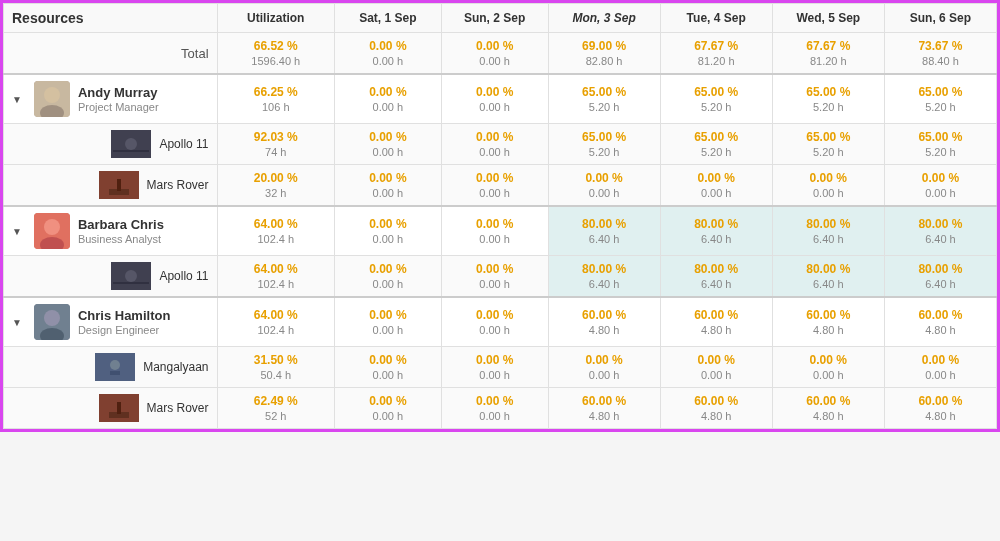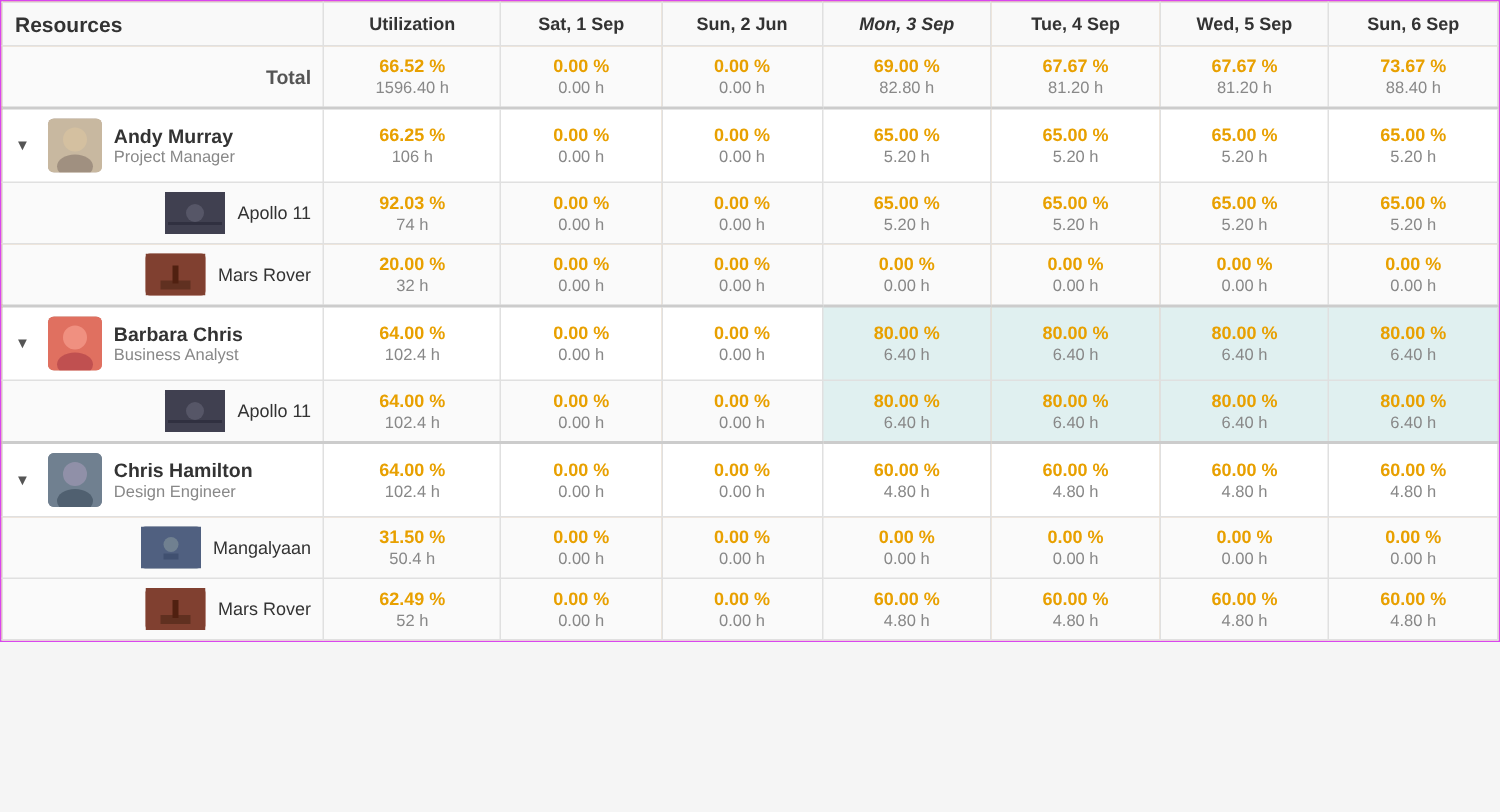--- a/index.html
+++ b/index.html
@@ -3,22 +3,22 @@
   <meta charset="utf-8">
   <style>
     * { box-sizing: border-box; margin: 0; padding: 0; }
     body {
       font-family: Arial, sans-serif;
       font-size: 12px;
       background: #f5f5f5;
     }
     .table-container {
       width: 1000px;
-      background: #fdba74;
-      border: 1px solid #d946ef;
+      background: #d946ef;
+      border: 3px solid #d946ef;
     }
     table {
       width: 100%;
       border-collapse: collapse;
     }
     th, td {
       border: 1px solid #e0e0e0;
       padding: 6px 8px;
       vertical-align: middle;
     }
@@ -135,30 +135,30 @@
 
 <div class="table-container">
   <table>
     <thead>
       <tr>
         <th style="text-align:left; width:200px;">
           <span class="resources-header">Resources</span>
         </th>
         <th style="width:110px;">Utilization</th>
         <th style="width:100px;">Sat, 1 Sep</th>
-        <th style="width:100px;">Sun, 2 Jun</th>
+        <th style="width:100px;">Sun, 2 Sep</th>
         <th style="width:105px;font-style:italic;">Mon, 3 Sep</th>
         <th style="width:105px;">Tue, 4 Sep</th>
         <th style="width:105px;">Wed, 5 Sep</th>
         <th style="width:105px;">Sun, 6 Sep</th>
       </tr>
     </thead>
     <tbody id="table-body">
     <tr class="total-row">
-  <td class="total-label" style="font-weight:bold;color:#555;text-align:right;padding-left:32px;">Total</td>
+  <td class="total-label" style="font-weight:normal;color:#555;text-align:right;padding-left:32px;">Total</td>
 <td class="stat-cell">
             <div class="cell-percent" style="color:#e8a000">66.52 %</div>
             <div class="cell-hours">1596.40 h</div>
           </td>
           <td class="stat-cell">
             <div class="cell-percent" style="color:#e8a000">0.00 %</div>
             <div class="cell-hours">0.00 h</div>
           </td>
           <td class="stat-cell">
             <div class="cell-percent" style="color:#e8a000">0.00 %</div>

